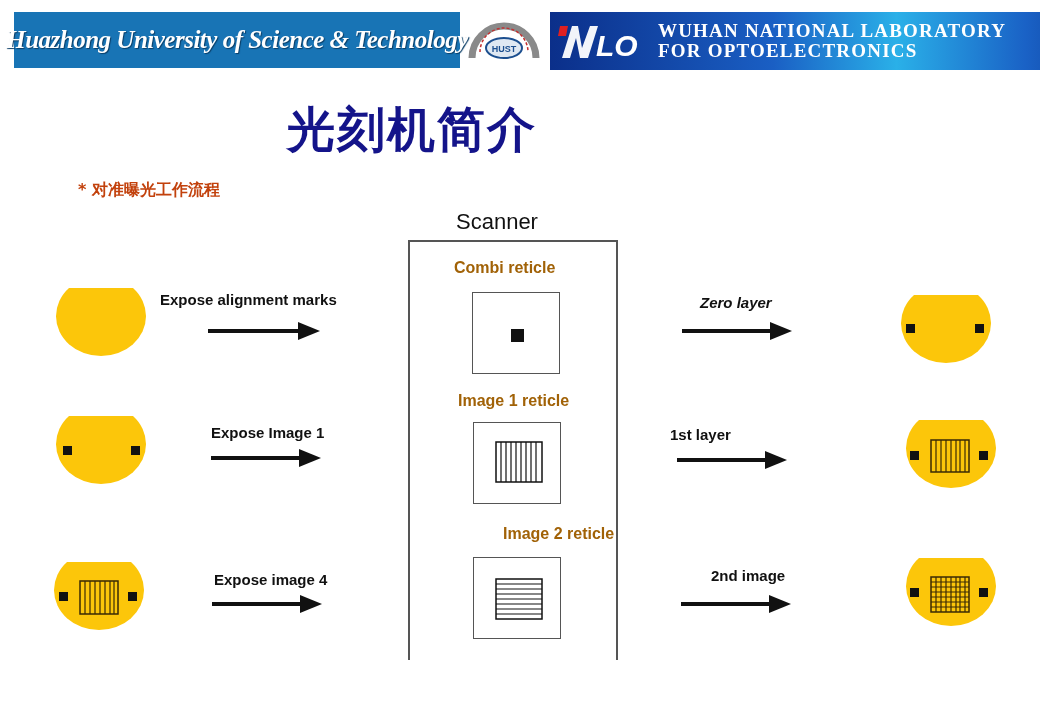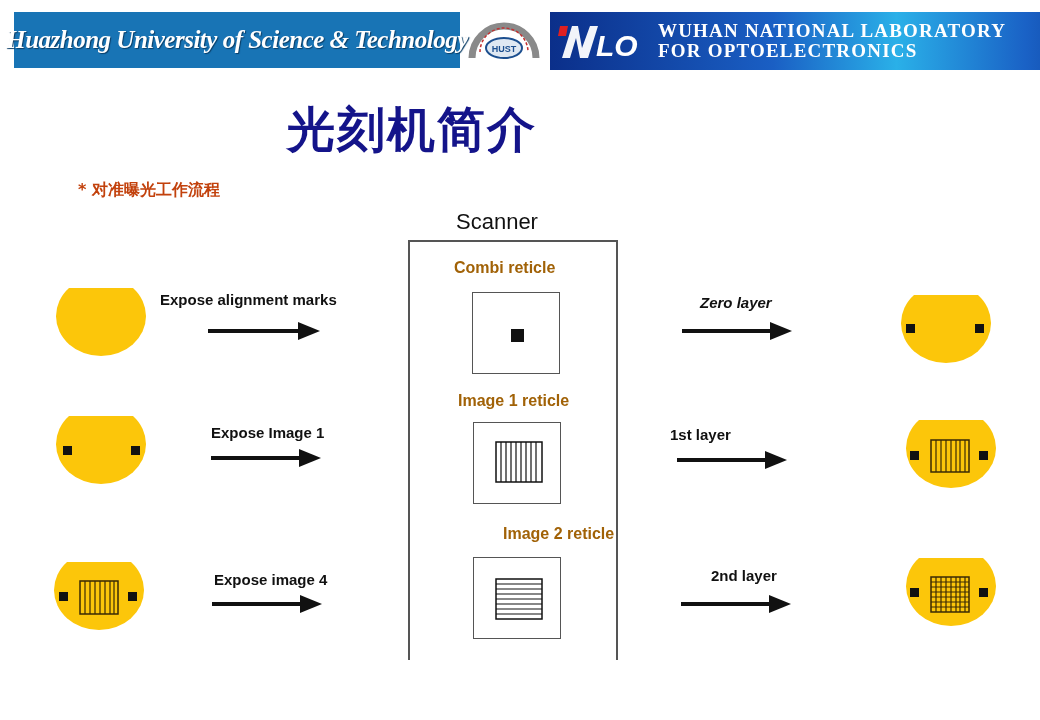--- a/index.html
+++ b/index.html
@@ -140,21 +140,21 @@
   <rect x="0" y="7" width="90" height="4" fill="#111"></rect>
     <polygon points="88,0 110,9 88,18" fill="#111"></polygon>
 </svg>
 
 <div class="abs label" style="left:670px;top:426px;">1st layer</div>
 <svg class="abs arrow" style="left:677px;top:451px;" width="110" height="18">
   <rect x="0" y="7" width="90" height="4" fill="#111"></rect>
     <polygon points="88,0 110,9 88,18" fill="#111"></polygon>
 </svg>
 
-<div class="abs label" style="left:711px;top:567px;">2nd layer</div>
+<div class="abs label" style="left:711px;top:567px;">2nd image</div>
 <svg class="abs arrow" style="left:681px;top:595px;" width="110" height="18">
   <rect x="0" y="7" width="90" height="4" fill="#111"></rect>
     <polygon points="88,0 110,9 88,18" fill="#111"></polygon>
 </svg>
 
 <svg class="abs wafer" style="left:900px;top:293px;" viewBox="0 0 92 80">
   <path d="M14 2 L78 2 A45 40 0 1 1 14 2 Z" fill="#fcc60a"></path>
   <rect x="6" y="31" width="9" height="9" fill="#111"></rect>
   <rect x="75" y="31" width="9" height="9" fill="#111"></rect>
 </svg>

